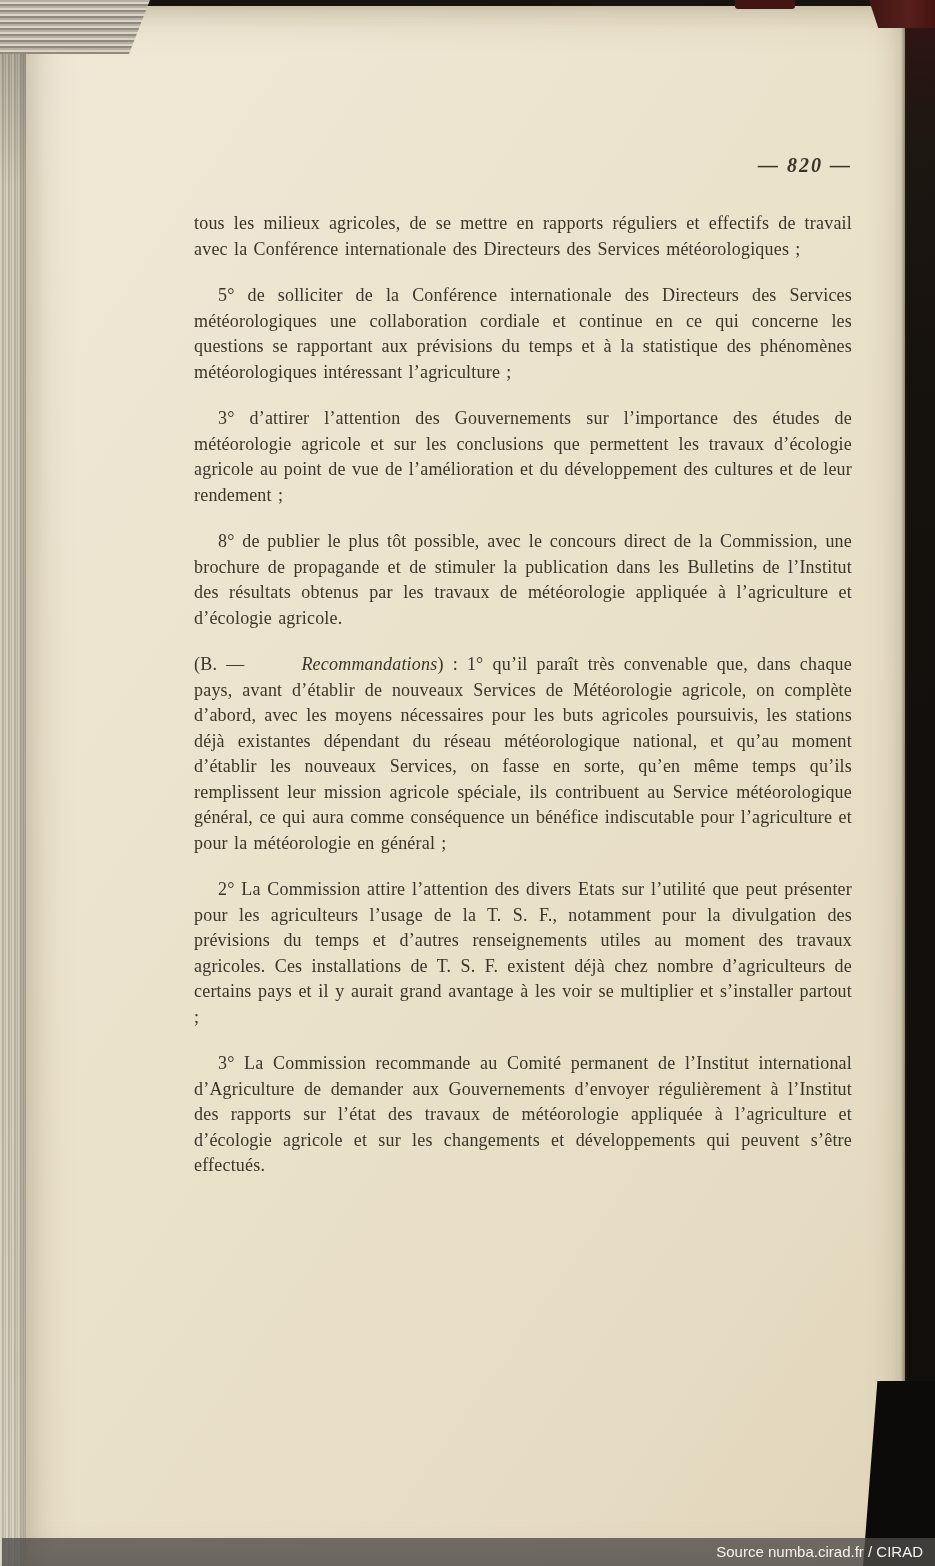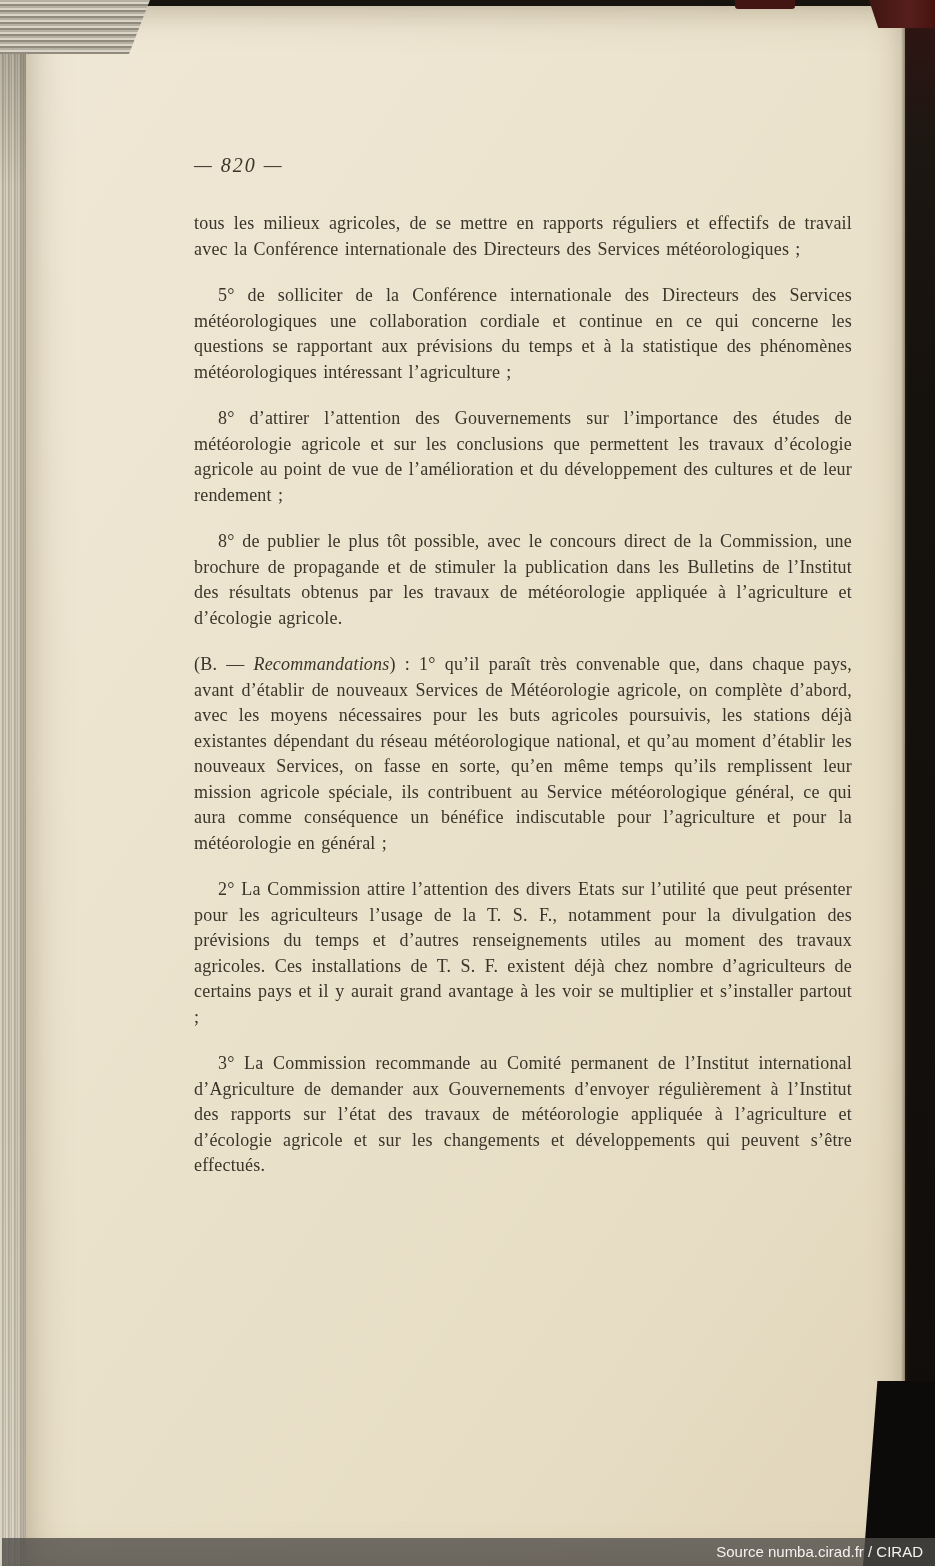--- a/index.html
+++ b/index.html
@@ -21,41 +21,41 @@
     box-shadow:
       inset 28px 0 40px -22px rgba(110, 92, 62, 0.35),
       inset -24px 0 34px -18px rgba(110, 92, 62, 0.38),
       inset 0 30px 40px -28px rgba(110, 92, 62, 0.30),
       inset 0 -30px 45px -30px rgba(110, 92, 62, 0.22);
   }
   .content {
     padding: 148px 58px 0 170px;
   }
   .page-number {
-    text-align: left;
+    text-align: right;
     font-size: 20px;
     font-style: italic;
-    font-weight: normal;
+    font-weight: bold;
     letter-spacing: 2px;
     color: #3c352a;
     margin-bottom: 34px;
   }
   .page-text {
     font-size: 18px;
     line-height: 25.5px;
     color: #3a342a;
     letter-spacing: 0.2px;
     word-spacing: 1.5px;
   }
   .para {
     margin: 0 0 21px 0;
     text-align: justify;
   }
   .para.indent { text-indent: 24px; }
-  .ital { font-style: italic; }
+  .ital { font-style: italic; margin-left: 48px; }
 
   
   .left-edge {
     position: absolute;
     left: 0; top: 0; bottom: 0;
     width: 26px;
     background:
       repeating-linear-gradient(90deg,
         #cdc6b5 0px, #e4ddcb 1px, #a29a8b 3px, #d8d1be 4px, #b4ac9c 6px);
     box-shadow: inset -6px 0 8px -4px rgba(60,50,35,0.45);
@@ -132,21 +132,21 @@
 <body>
 
 <div class="scene">
 
   <div class="paper">
     <div class="content">
       <div class="page-number">— 820 —</div>
       <div class="page-text">
           <p class="para"><span>tous les milieux agricoles, de se mettre en rapports réguliers et effectifs de travail avec la Conférence internationale des Directeurs des Services météorologiques ;</span></p>
           <p class="para indent"><span>5° de solliciter de la Conférence internationale des Directeurs des Services météorologiques une collaboration cordiale et continue en ce qui concerne les questions se rapportant aux prévisions du temps et à la statistique des phénomènes météorologiques intéressant l’agriculture ;</span></p>
-          <p class="para indent"><span>8° d’attirer l’attention des Gouvernements sur l’importance des études de météorologie agricole et sur les conclusions que permettent les travaux d’écologie agricole au point de vue de l’amélioration et du développement des cultures et de leur rendement ;</span></p>
+          <p class="para indent"><span>3° d’attirer l’attention des Gouvernements sur l’importance des études de météorologie agricole et sur les conclusions que permettent les travaux d’écologie agricole au point de vue de l’amélioration et du développement des cultures et de leur rendement ;</span></p>
           <p class="para indent"><span>8° de publier le plus tôt possible, avec le concours direct de la Commission, une brochure de propagande et de stimuler la publication dans les Bulletins de l’Institut des résultats obtenus par les travaux de météorologie appliquée à l’agriculture et d’écologie agricole.</span></p>
           <p class="para"><span>(B. — </span><span class="ital">Recommandations</span><span>) : 1° qu’il paraît très convenable que, dans chaque pays, avant d’établir de nouveaux Services de Météorologie agricole, on complète d’abord, avec les moyens nécessaires pour les buts agricoles poursuivis, les stations déjà existantes dépendant du réseau météorologique national, et qu’au moment d’établir les nouveaux Services, on fasse en sorte, qu’en même temps qu’ils remplissent leur mission agricole spéciale, ils contribuent au Service météorologique général, ce qui aura comme conséquence un bénéfice indiscutable pour l’agriculture et pour la météorologie en général ;</span></p>
           <p class="para indent"><span>2° La Commission attire l’attention des divers Etats sur l’utilité que peut présenter pour les agriculteurs l’usage de la T. S. F., notamment pour la divulgation des prévisions du temps et d’autres renseignements utiles au moment des travaux agricoles. Ces installations de T. S. F. existent déjà chez nombre d’agriculteurs de certains pays et il y aurait grand avantage à les voir se multiplier et s’installer partout ;</span></p>
           <p class="para indent"><span>3° La Commission recommande au Comité permanent de l’Institut international d’Agriculture de demander aux Gouvernements d’envoyer régulièrement à l’Institut des rapports sur l’état des travaux de météorologie appliquée à l’agriculture et d’écologie agricole et sur les changements et développements qui peuvent s’être effectués.</span></p>
         </div>
     </div>
   </div>
 
   <div class="left-edge"></div>
   <div class="topleft-pages"></div>

